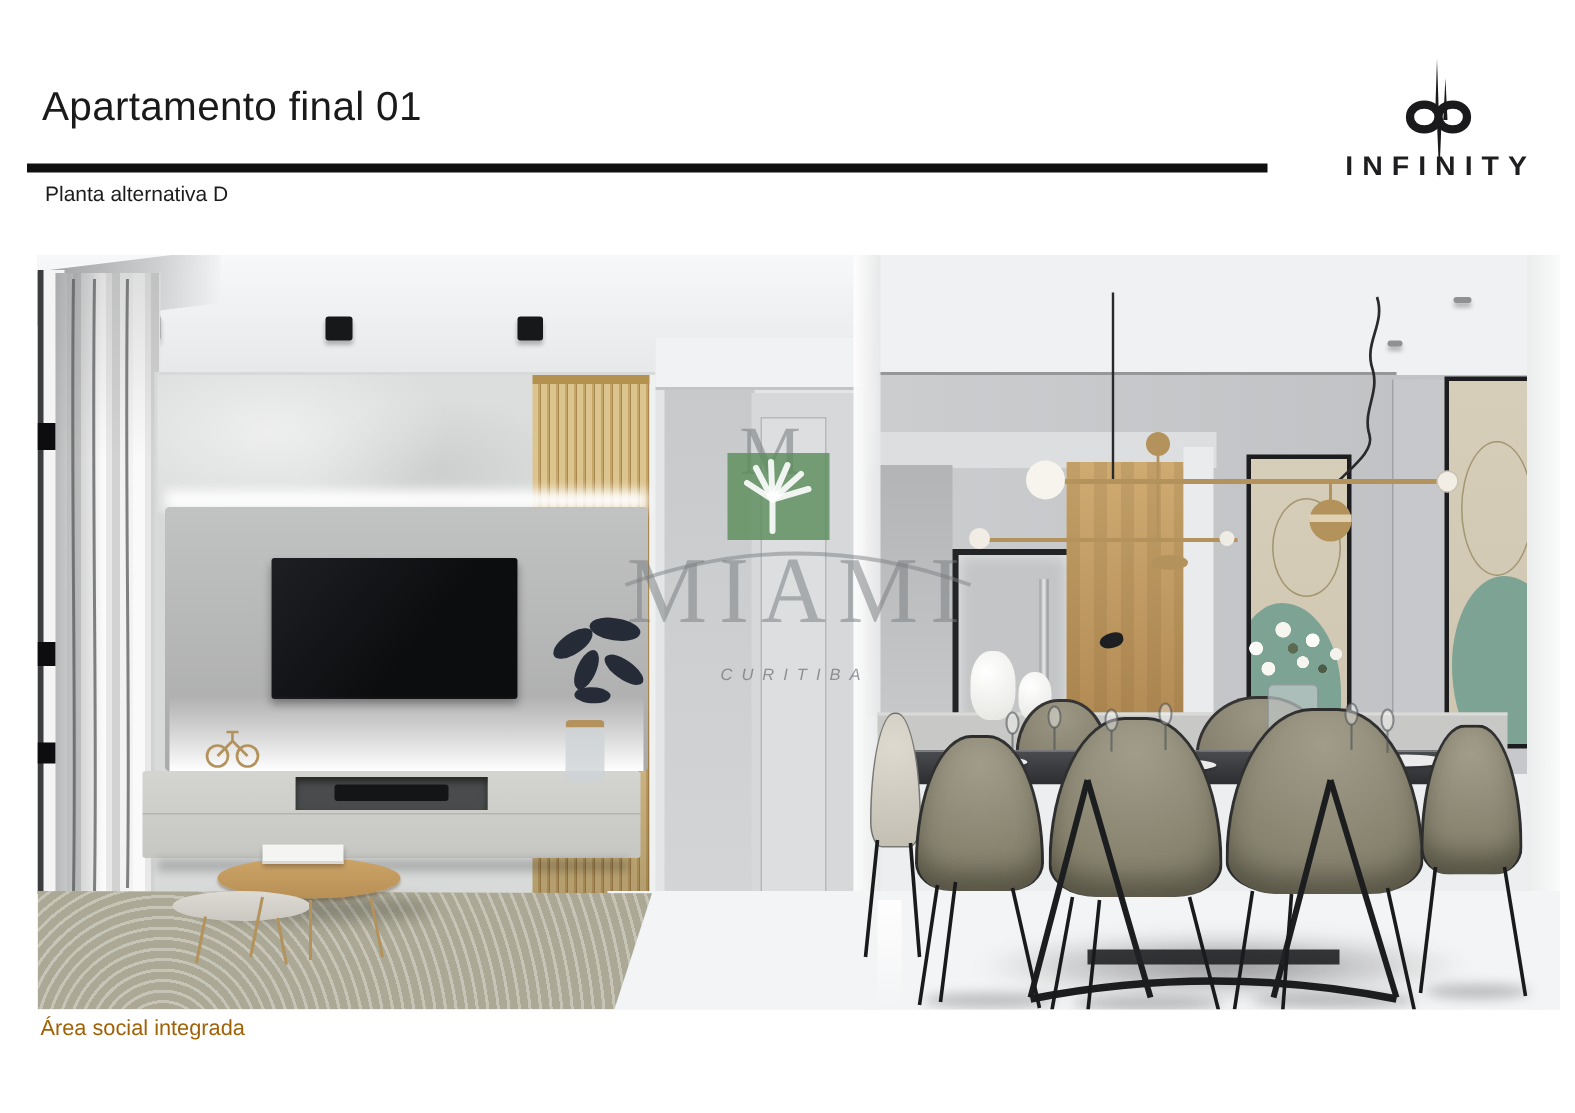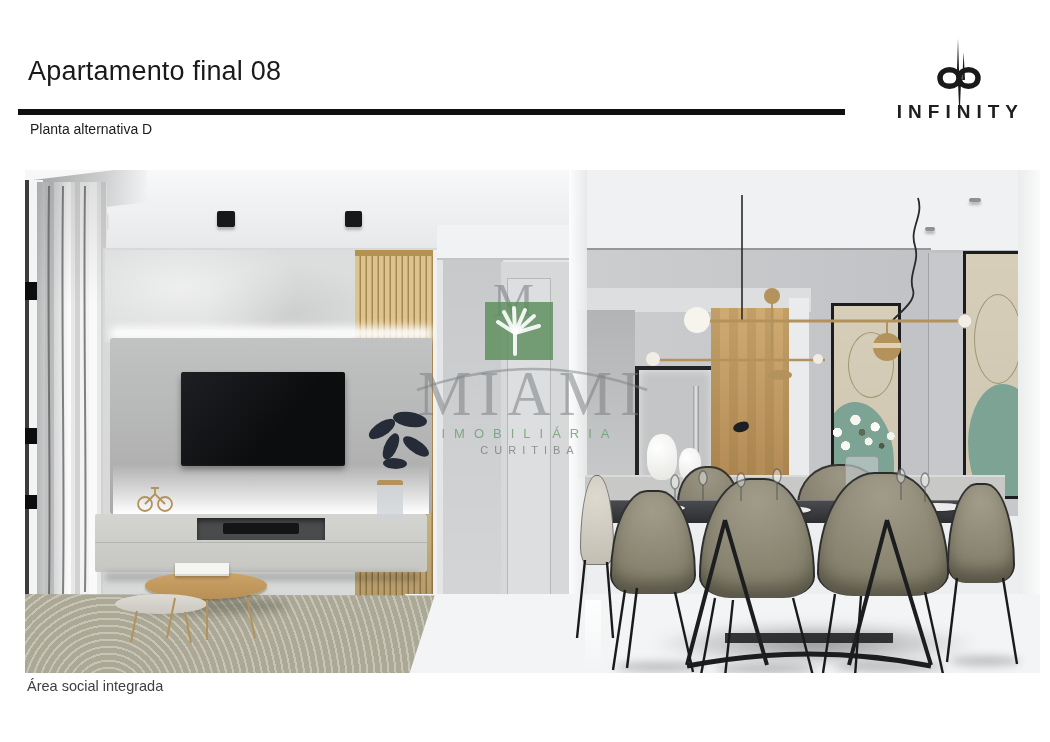--- a/index.html
+++ b/index.html
@@ -5,21 +5,21 @@
   html,body{margin:0;padding:0;background:#ffffff;}
   .page{position:relative;width:1050px;height:742px;background:#fff;overflow:hidden;
         font-family:"Liberation Sans",sans-serif;color:#1b1b1b;}
   .abs{position:absolute;}
   
   .title{left:28px;top:56px;font-size:27px;font-weight:500;letter-spacing:.2px;color:#1a1a1a;}
   .rule{left:18px;top:109px;width:827px;height:6px;background:#0f0f10;}
   .subtitle{left:30px;top:121px;font-size:14px;color:#1c1c1c;}
   .logo{left:888px;top:38px;width:140px;height:90px;}
   .brandword{right:26px;top:101px;font-size:19px;font-weight:700;letter-spacing:6px;color:#1e1e20;transform:scaleY(.95);}
-  .caption{left:27px;top:678px;font-size:14.5px;color:#404040;}
+  .caption{left:27px;top:678px;font-size:14.5px;color:#a16207;}
   
   .scene{left:25px;top:170px;width:1015px;height:503px;background:#eceeef;overflow:hidden;}
   .scene *{position:absolute;}
   .ceil{left:0;top:0;width:1015px;height:90px;background:linear-gradient(#f7f8f9,#e4e6e8);}
   .ceilshade{left:-8px;top:4px;width:130px;height:36px;background:linear-gradient(100deg,#86888a,#c6c8ca 65%,rgba(230,232,234,0));transform:skewY(-7deg);opacity:.85;}
   .spot{background:#17181a;border-radius:2px;box-shadow:0 3px 3px rgba(0,0,0,.25);}
   .winframe{left:0;top:10px;width:14px;height:416px;background:#f4f4f4;border-left:4px solid #3b3c3e;}
   .winbar{left:0;width:14px;background:#0d0d0f;}
   .curtain{left:12px;top:12px;width:70px;height:414px;
     background:repeating-linear-gradient(90deg,#fafafa 0 8px,#e8e8e8 8px 12px,#d2d2d2 12px 17px,#f3f3f3 17px 26px);}
@@ -96,28 +96,28 @@
     radial-gradient(6px 6px at 50% 45%,#5c6b52 55%,rgba(0,0,0,0) 60%),radial-gradient(5px 5px at 74% 70%,#4e5c46 55%,rgba(0,0,0,0) 60%);
     filter:blur(.4px);}
   .fvase{left:820px;top:286px;width:32px;height:42px;background:rgba(196,205,206,.65);border-radius:4px 4px 8px 8px;border:1px solid rgba(120,128,130,.5);}
   
   .wm{left:0;top:0;width:1015px;height:503px;pointer-events:none;}
   .wmM{left:468px;top:104px;font-family:"Liberation Serif",serif;font-size:46px;color:rgba(118,122,125,.55);}
   .wmsq{left:460px;top:132px;width:68px;height:58px;background:rgba(93,142,92,.82);}
   .wmmiami{left:393px;top:190px;width:230px;text-align:center;font-family:"Liberation Serif",serif;font-size:60px;letter-spacing:8px;color:rgba(120,124,127,.52);transform:scaleY(1.05);}
   .wmimob{left:385px;top:256px;width:240px;text-align:center;font-size:13px;letter-spacing:9px;color:rgba(106,157,110,.8);}
   .wmimov{left:430px;top:249px;width:150px;text-align:center;font-size:18px;font-weight:700;letter-spacing:2px;color:rgba(88,148,97,.85);}
-  .wmcity{left:430px;top:274px;width:150px;text-align:center;font-size:11px;letter-spacing:6px;color:rgba(108,112,115,.7);}
+  .wmcity{left:430px;top:274px;width:150px;text-align:center;font-size:11px;letter-spacing:6px;color:rgba(108,112,115,.7);font-style:italic;}
 </style>
 </head>
 <body>
 
 <div class="page">
 
-  <div class="abs title">Apartamento final 08</div>
+  <div class="abs title">Apartamento final 01</div>
   <div class="abs rule"></div>
   <div class="abs subtitle">Planta alternativa D</div>
 
   <div class="abs logo">
     <svg width="140" height="90" viewBox="0 0 140 90">
       <g transform="translate(38,-6)" fill="#1a1a1c" stroke="none">
         <path d="M33 46 C33 35 14 35 14 46 C14 57 33 57 33 46 C33 35 52 35 52 46 C52 57 33 57 33 46 Z" fill="none" stroke="#1a1a1c" stroke-width="5.5"></path>
         <polygon points="30.6,50 33.4,50 32,7"></polygon>
         <polygon points="36.2,48 39,48 37.6,20"></polygon>
         <polygon points="32,50 35,50 33.5,86"></polygon>
@@ -307,19 +307,18 @@
             <path d="M30 31 L13 20"></path>
               <path d="M30 31 L19 10"></path>
               <path d="M30 31 L29 6"></path>
             <path d="M30 31 L40 8"></path>
               <path d="M30 31 L49 14"></path>
               <path d="M30 31 L54 24"></path>
           </g>
         </svg>
       </div>
       <div class="wmmiami">MIAMI</div>
-      <div class="wmimob">IMOBILIÁRIA</div>
       <div class="wmcity">CURITIBA</div>
     </div>
   </div>
 
   <div class="abs caption">Área social integrada</div>
 </div>
 
 </body></html>

